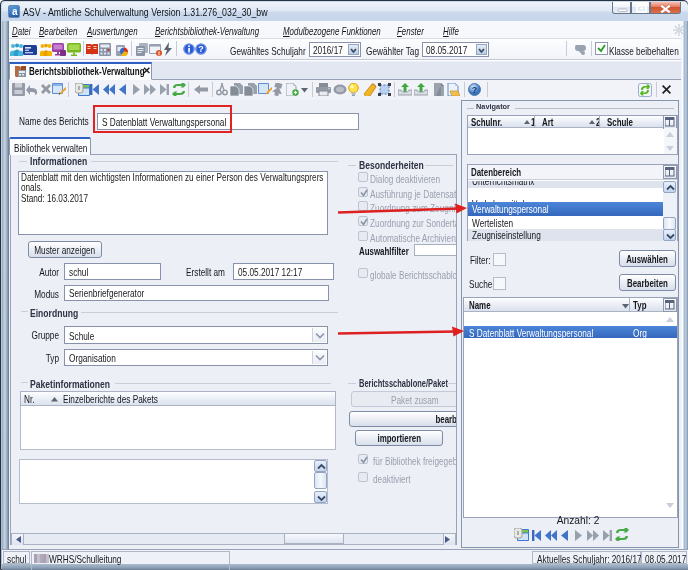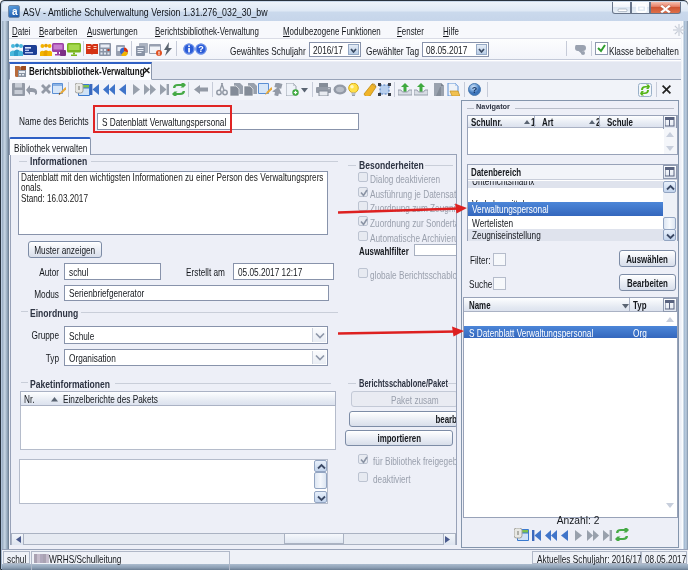--- a/index.html
+++ b/index.html
@@ -16,21 +16,21 @@
 #appicon { position:absolute; left:6px; top:3px; width:12px; height:13px; background:linear-gradient(160deg,#5aa0e0,#1a55a8); border-radius:2px; border:1px solid #6d87a8;}
 #appicon span { position:absolute; left:3px; top:0px; color:#fff; font-size:10px; font-weight:bold; }
 .winbtn { position:absolute; top:1px; height:12px; border:1px solid #68758a; border-top:none; background:linear-gradient(to bottom,#ffffff 0%,#f0f4fa 45%,#dce6f1 50%,#eaf1f8 100%); }
 #btnmin { left:611px; width:19px; border-radius:0 0 0 3px; }
 #btnmax { left:630px; width:19px; }
 #btncls { left:649px; width:31px; border-radius:0 0 3px 0;
   background:linear-gradient(to bottom,#f6bfae 0%,#e8836a 40%,#cf5433 50%,#de7048 100%); }
 #client { position:absolute; left:8px; top:20px; width:672px; height:542px; background:#edeff7; }
 
 
-#menubar { position:absolute; left:0; top:0; width:672px; height:18px; background:#f7f8fc; border-bottom:1px solid #dadce6; }
+#menubar { position:absolute; left:0; top:0; width:672px; height:18px; background:#f7f8fc; border-bottom:1px solid #dadce6;font-style:italic; }
 .mi { position:absolute; top:4px; color:#15181d; transform:scaleX(0.72); transform-origin:0 0; white-space:nowrap;}
 .mi u { text-decoration:underline; }
 #toolbar1 { position:absolute; left:0; top:18px; width:672px; height:20px; background:linear-gradient(to bottom,#fcfdfe,#f2f4fa); }
 #t1sep { position:absolute; left:0; top:38px; width:672px; height:2px; background:#c3c9d8; border-bottom:1px solid #fff;}
 #tabstrip { position:absolute; left:0; top:41px; width:672px; height:18px; background:#e3e7f1; }
 #tabline { position:absolute; left:0; top:58px; width:672px; height:1px; background:#98a3b8; }
 #tab1 { position:absolute; left:0px; top:41px; width:143px; height:18px; background:#fcfdff; border:1px solid #8b97ad; border-bottom:1px solid #fcfdff; border-top:2px solid #2e5fc4; z-index:3;}
 #tab1 .t { position:absolute; left:19px; top:1px; color:#111; font-weight:bold; transform:scaleX(0.73); transform-origin:0 0; white-space:nowrap;}
 #tab1 .x { position:absolute; right:0px; top:1px; font-weight:bold; color:#1a1a1a; font-size:10px; letter-spacing:0;}
 #toolbar2 { position:absolute; left:0; top:59px; width:672px; height:20px; background:#f1f3f9; }
@@ -510,21 +510,21 @@
           <span class="dlbl" style="left:359px;top:114px">globale Berichtsschablo</span>
         <div class="abs" style="left:337px;top:228px;width:8px;height:1px;background:#c9ced9"></div>
         <span class="glab" style="left:348px;top:222px;transform:scaleX(0.68)">Berichtsschablone/Paket</span>
         <div class="abs" style="left:437px;top:228px;width:9px;height:1px;background:#c9ced9"></div>
         <div class="abs" style="left:340px;top:236px;width:107px;height:16px;background:#e9ebf2;border:1px solid #c3c9d6;border-radius:3px">
             <span class="dlbl" style="right:2px;top:2px">Paket zusam</span>
           </div>
         <div class="btn" style="left:338px;top:256px;width:109px;height:16px;justify-content:flex-end">
             <span style="transform-origin:100% 50%;font-weight:bold;transform:scaleX(0.72)">bearb</span>
           </div>
-        <div class="btn" style="left:334px;top:275px;width:108px;height:16px">
+        <div class="btn" style="left:344px;top:275px;width:88px;height:16px">
             <span style="font-weight:bold;transform:scaleX(0.72)">importieren</span>
           </div>
         <div class="cb dis" style="left:347px;top:299px">
             <svg width="10" height="10">
               <path d="M2 4.5l2.5 3 3.5-5.5" fill="none" stroke="#8a93a4" stroke-width="1.6"></path>
             </svg>
           </div>
           <span class="dlbl" style="left:362px;top:300px">für Bibliothek freigegeb</span>
         <div class="cb dis" style="left:347px;top:317px"></div>
           <span class="dlbl" style="left:362px;top:318px">deaktiviert</span>

